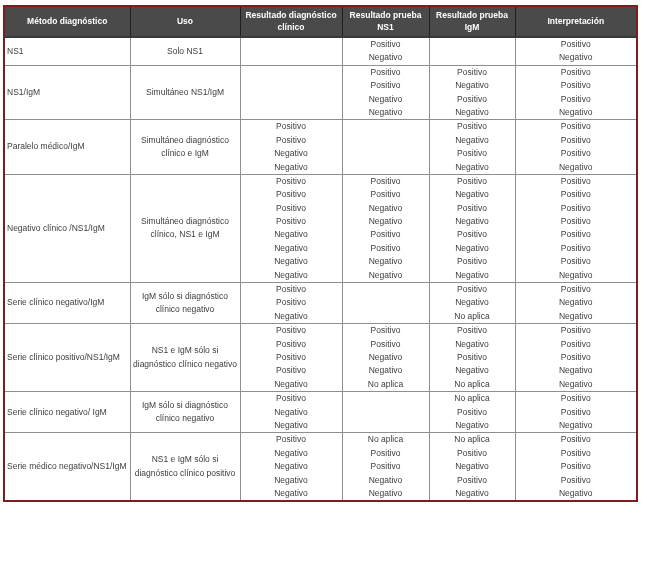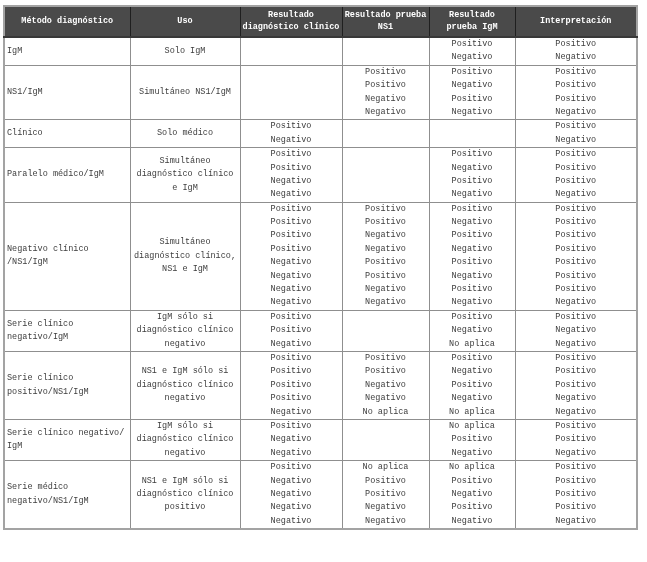--- a/index.html
+++ b/index.html
@@ -11,22 +11,22 @@
     overflow: hidden;
   }
   .page {
     padding: 5px 4px 7px 3px;
     font-family: "Liberation Sans", sans-serif;
   }
   table.diag {
     border-collapse: collapse;
     table-layout: fixed;
     width: 567px;
-    border: 2px solid #a3a3a3;
-    font-family: Liberation Mono, monospace;
+    border: 2px solid #7f1d1d;
+    font-family: Liberation Sans, sans-serif;
   }
   table.diag th {
     background: #4a4a4a;
     color: #ffffff;
     font-size: 8.5px;
     font-weight: bold;
     line-height: 11.5px;
     text-align: center;
     vertical-align: middle;
     padding: 3px 2px;
@@ -80,28 +80,28 @@
           <th>Método diagnóstico</th>
           <th>Uso</th>
           <th>Resultado diagnóstico clínico</th>
           <th>Resultado prueba NS1</th>
           <th>Resultado prueba IgM</th>
           <th>Interpretación</th>
         </tr>
     </thead>
     <tbody>
         <tr>
-          <td class="c-left">IgM</td>
-          <td class="c-center">Solo IgM</td>
-          <td class="c-list"></td>
-          <td class="c-list"></td>
-          <td class="c-list">
-            <div class="ln">Positivo</div>
-            <div class="ln">Negativo</div>
-          </td>
+          <td class="c-left">NS1</td>
+          <td class="c-center">Solo NS1</td>
+          <td class="c-list"></td>
+          <td class="c-list">
+            <div class="ln">Positivo</div>
+            <div class="ln">Negativo</div>
+          </td>
+          <td class="c-list"></td>
           <td class="c-list">
             <div class="ln">Positivo</div>
             <div class="ln">Negativo</div>
           </td>
         </tr>
         <tr>
           <td class="c-left">NS1/IgM</td>
           <td class="c-center">Simultáneo NS1/IgM</td>
           <td class="c-list"></td>
           <td class="c-list">
@@ -112,34 +112,20 @@
           </td>
           <td class="c-list">
             <div class="ln">Positivo</div>
             <div class="ln">Negativo</div>
             <div class="ln">Positivo</div>
             <div class="ln">Negativo</div>
           </td>
           <td class="c-list">
             <div class="ln">Positivo</div>
             <div class="ln">Positivo</div>
-            <div class="ln">Positivo</div>
-            <div class="ln">Negativo</div>
-          </td>
-        </tr>
-        <tr>
-          <td class="c-left">Clínico</td>
-          <td class="c-center">Solo médico</td>
-          <td class="c-list">
-            <div class="ln">Positivo</div>
-            <div class="ln">Negativo</div>
-          </td>
-          <td class="c-list"></td>
-          <td class="c-list"></td>
-          <td class="c-list">
             <div class="ln">Positivo</div>
             <div class="ln">Negativo</div>
           </td>
         </tr>
         <tr>
           <td class="c-left">Paralelo médico/IgM</td>
           <td class="c-center">Simultáneo diagnóstico clínico e IgM</td>
           <td class="c-list">
             <div class="ln">Positivo</div>
             <div class="ln">Positivo</div>

